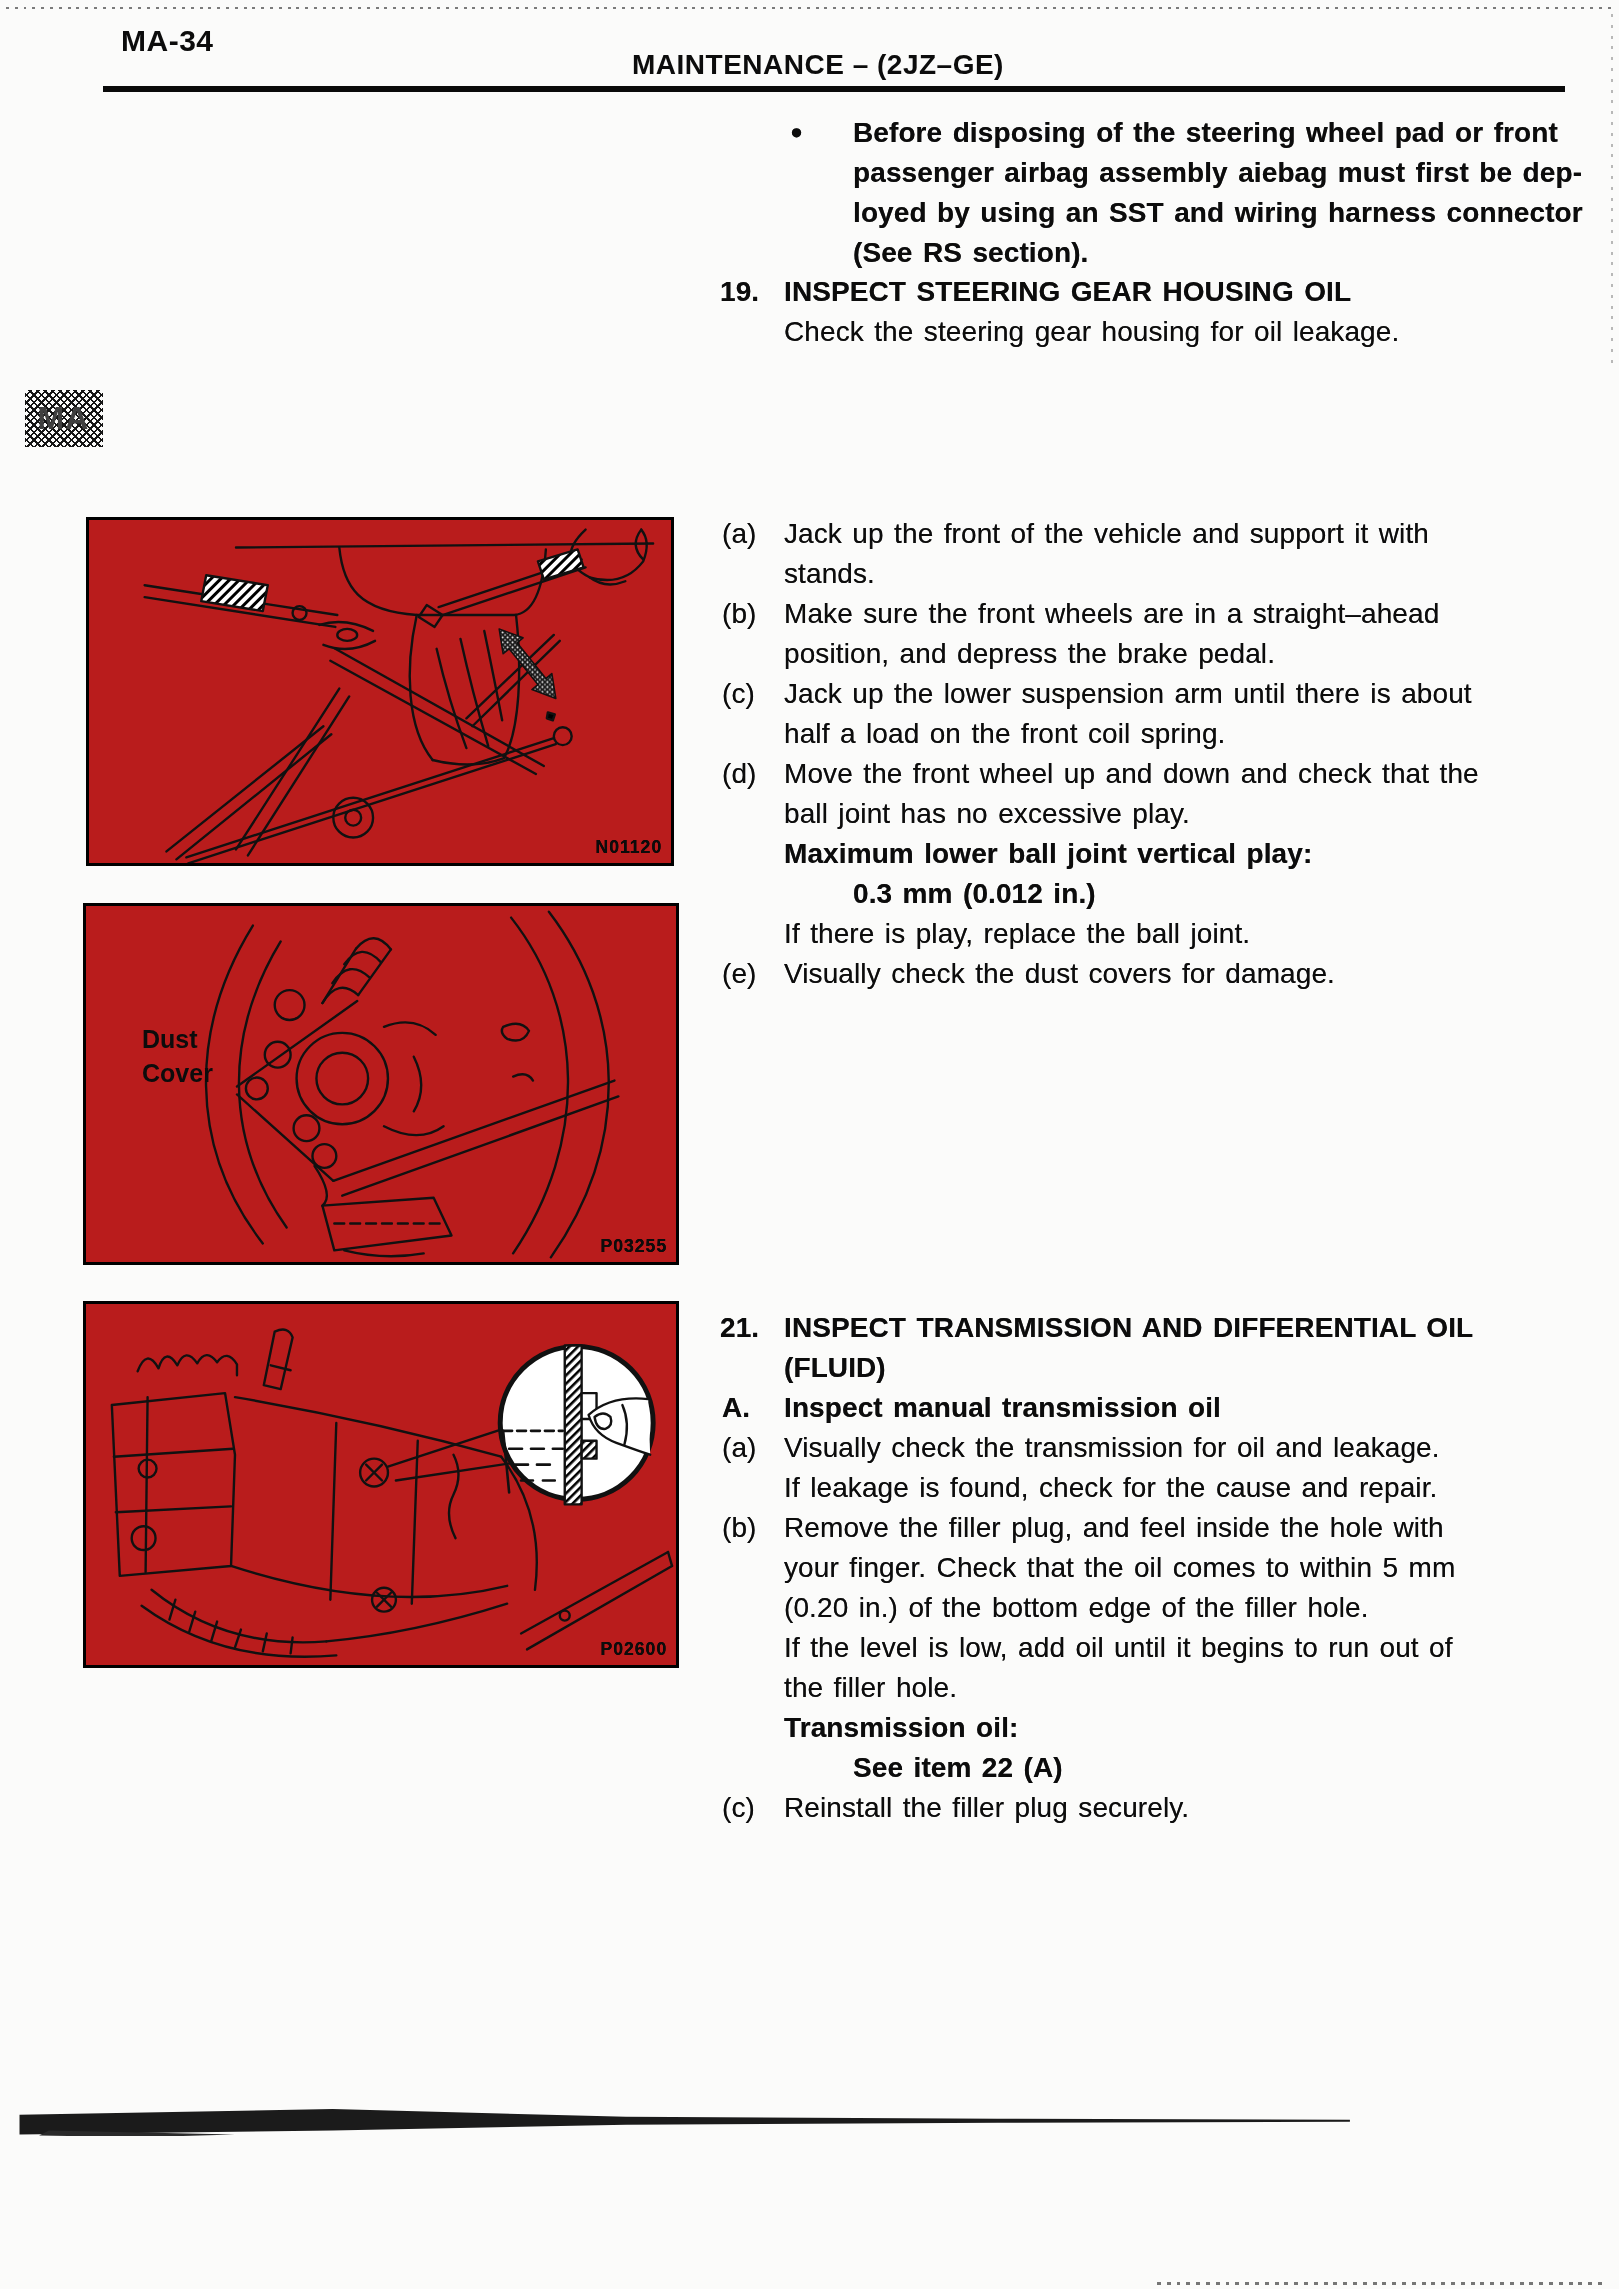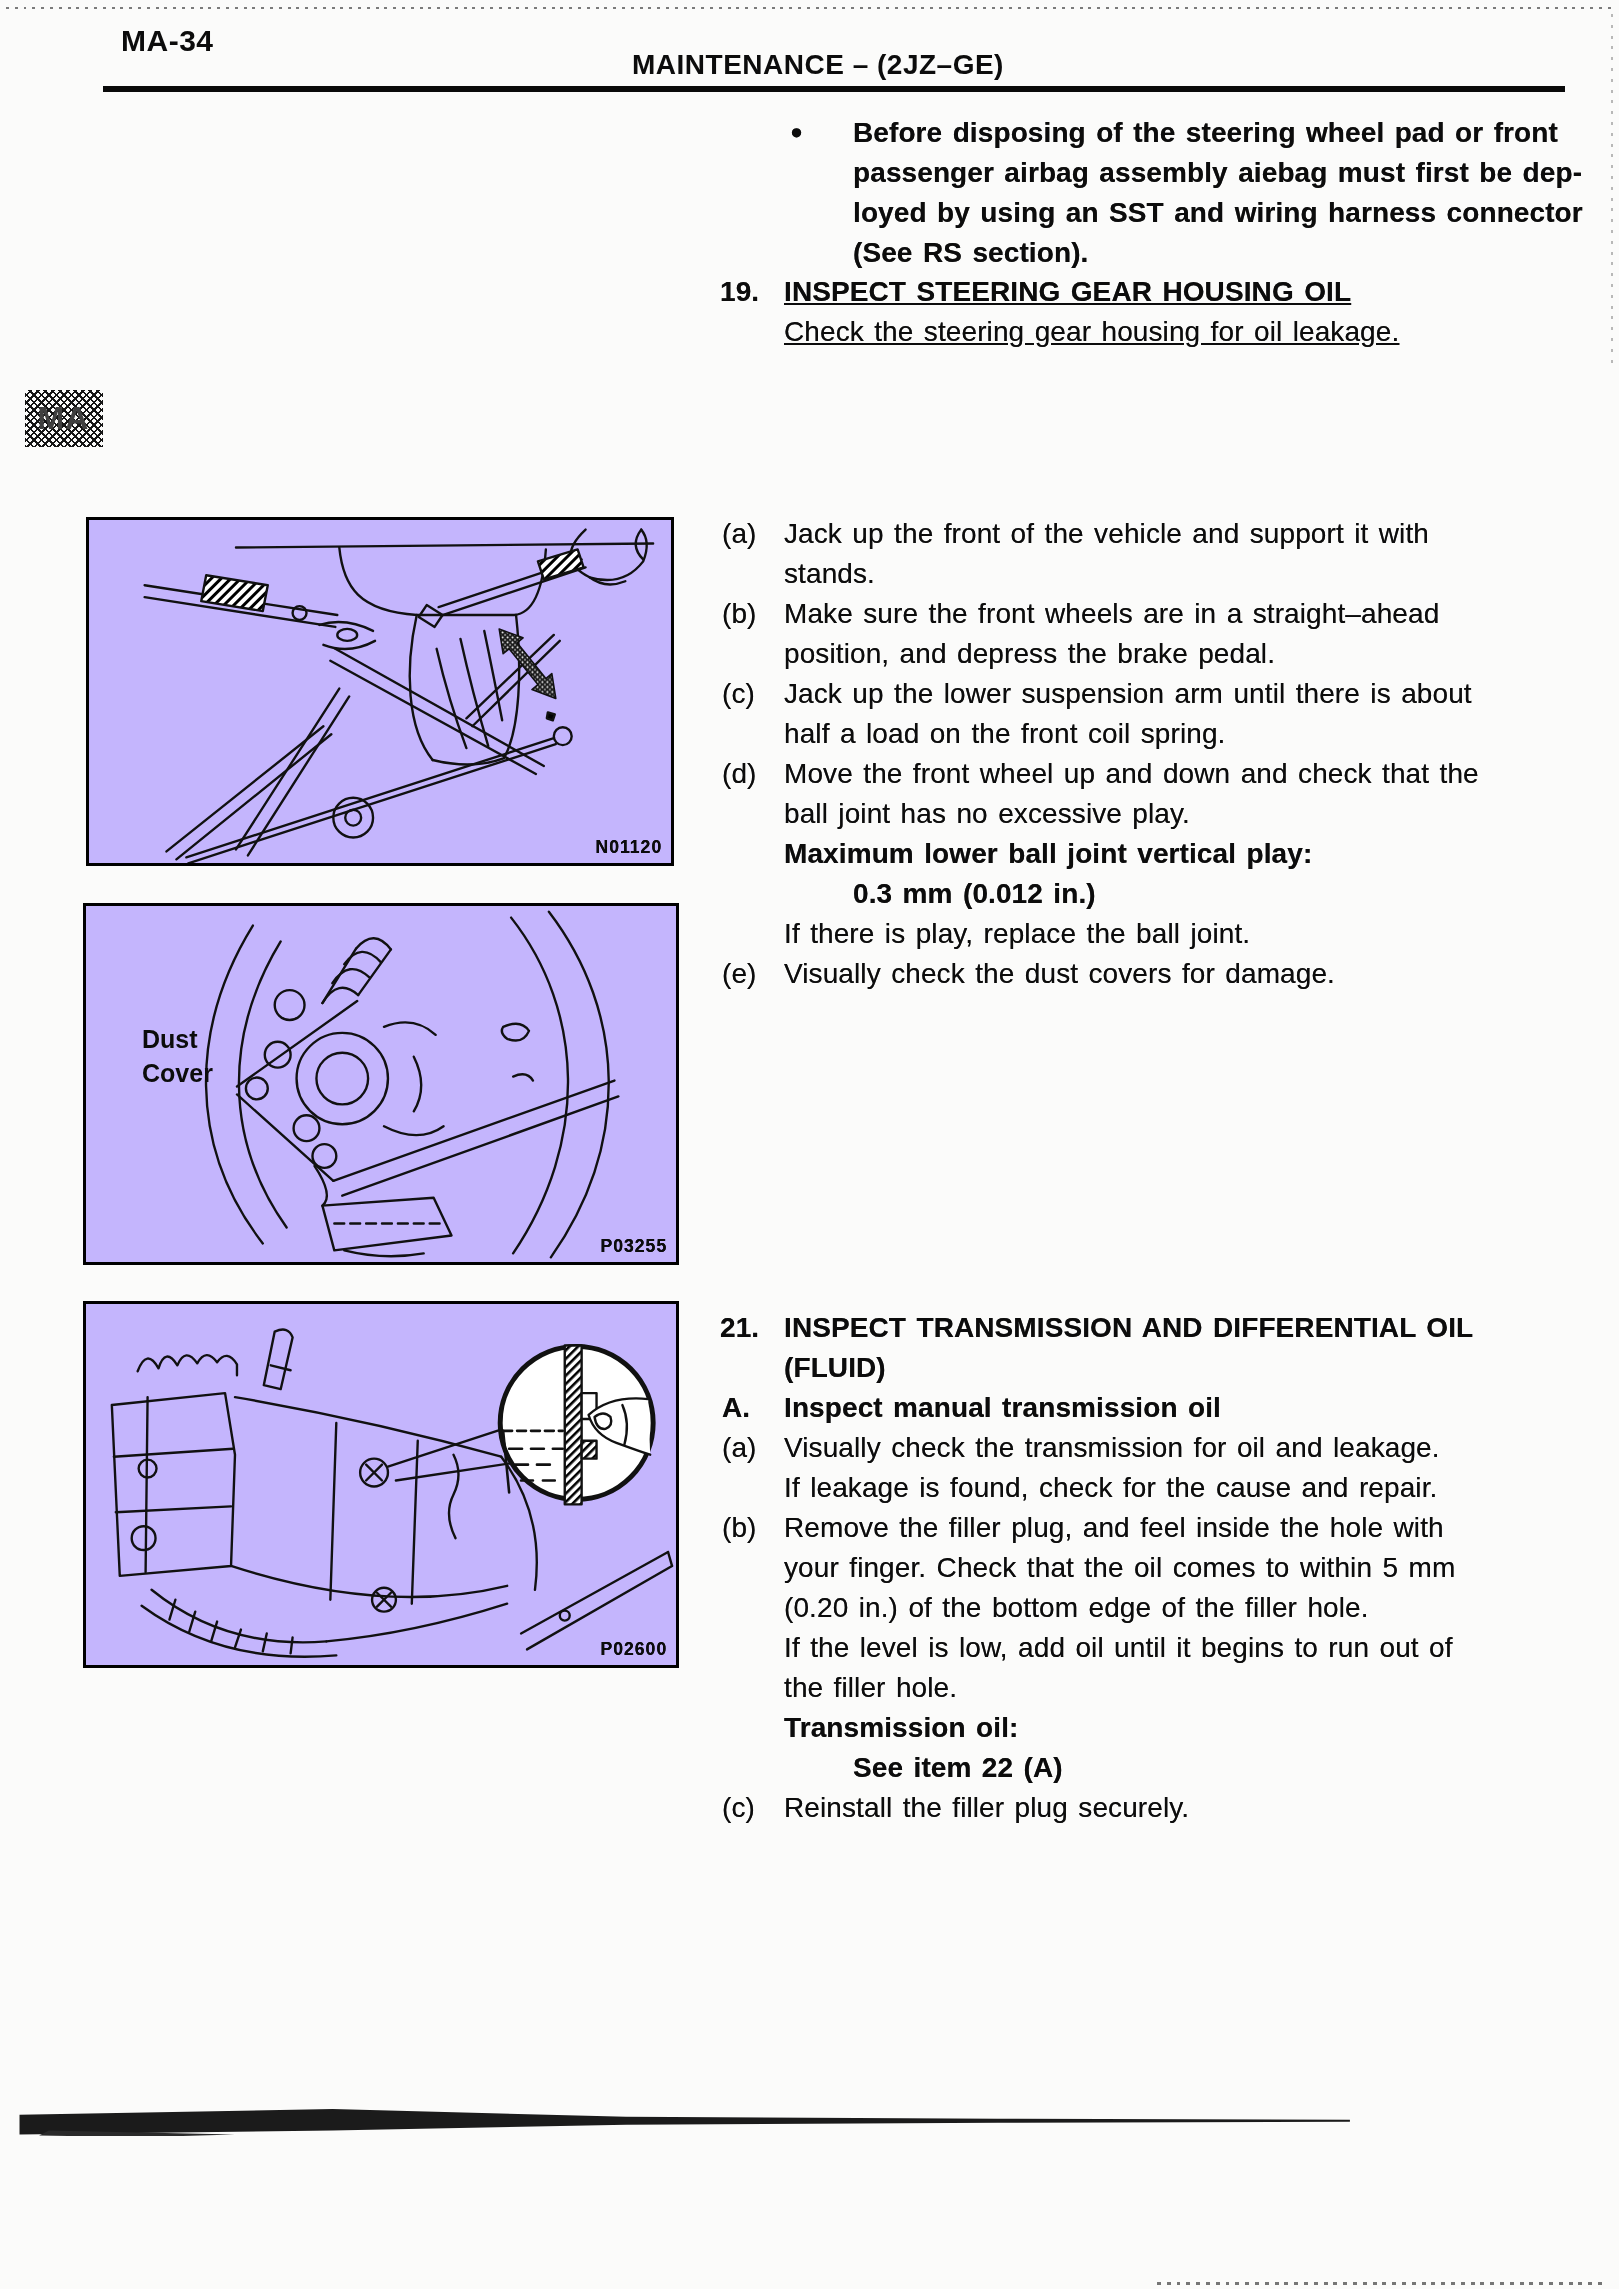--- a/index.html
+++ b/index.html
@@ -19,21 +19,21 @@
     background:repeating-linear-gradient(180deg,#666 0 2.9px,transparent 2.9px 10.8px);}
   .bottom-dots{left:1157px;top:2282px;width:451px;height:2.9px;opacity:.8;
     background:repeating-linear-gradient(90deg,#555 0 3.9px,transparent 3.9px 9.8px);}
   
   .tab{left:24.5px;top:390px;width:78px;height:57px;display:flex;align-items:center;justify-content:center;}
   .tab .mesh{position:absolute;inset:0;
     background-image:repeating-linear-gradient(45deg,#151515 0 1.6px,transparent 1.6px 5.3px),
                      repeating-linear-gradient(-45deg,#151515 0 1.6px,transparent 1.6px 5.3px);}
   .tab .lbl{position:relative;font-size:32px;font-weight:700;letter-spacing:1px;color:#404040;}
   
-  .fig{position:absolute;border:3.9px solid #000;background:#c4b5fd;}
+  .fig{position:absolute;border:3.9px solid #000;background:#b91c1c;}
   .fig svg{display:block;width:100%;height:100%;}
   .figcode{position:absolute;right:8.8px;bottom:4.9px;font-size:17.6px;font-weight:700;letter-spacing:1px;
            text-shadow:0 0 0.4px #000;}
   .dust-label{position:absolute;left:56px;top:116px;font-size:25px;font-weight:700;line-height:34px;}
   
   .col{left:720px;width:899px;}
   .row{position:relative;padding-left:64px;}
   .row .mk{position:absolute;left:2px;top:0;}
   .numrow{position:relative;padding-left:64px;font-weight:700;}
   .numrow .mk{position:absolute;left:0;top:0;}
@@ -263,21 +263,21 @@
   <div class="abs col txt" style="top:113px;">
     <div class="noterow">
       <span class="blt">●</span>
       <span>Before disposing of the steering wheel pad or front</span>
     </div>
     <div class="noterow"><span>passenger airbag assembly aiebag must first be dep-</span></div>
     <div class="noterow"><span>loyed by using an SST and wiring harness connector</span></div>
     <div class="noterow"><span>(See RS section).</span></div>
   </div>
 
-  <div class="abs col txt" style="top:272px;text-decoration:underline;">
+  <div class="abs col txt" style="top:272px;">
     <div class="numrow">
       <span class="mk">19.</span>
       <span>INSPECT STEERING GEAR HOUSING OIL</span>
     </div>
     <div class="cont">Check the steering gear housing for oil leakage.</div>
   </div>
 
   <div class="abs col txt" style="top:514px;">
     <div class="row">
       <span class="mk">(a)</span>

